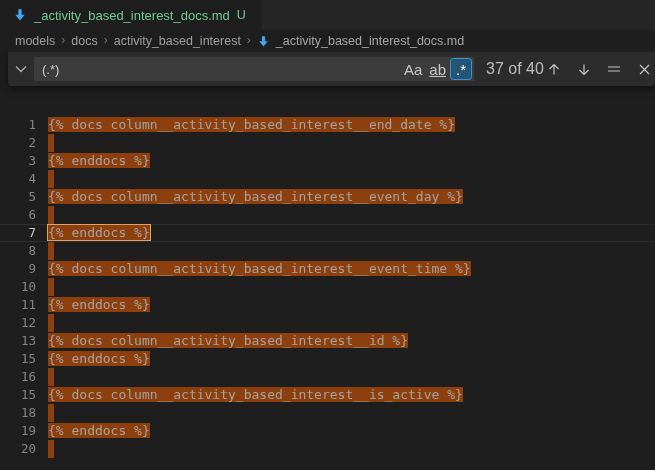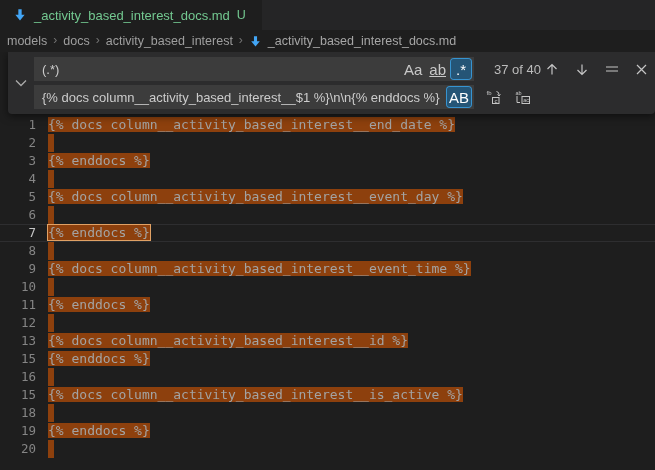--- a/index.html
+++ b/index.html
@@ -20,21 +20,21 @@
   .tab-title { color: #73c991; font-size: 13px; white-space: nowrap; }
   .tab-git { color: #73c991; font-size: 12.5px; margin-left: 7px; }
   .tab-dirty {
     width: 9px; height: 9px; border-radius: 50%;
     background: #e4e4e4; margin-left: 11px;
   }
 
   
   .breadcrumbs {
     height: 22px; background: #1e1e1e;
-    display: flex; align-items: center; padding-left: 7px;
+    display: flex; align-items: center; padding-left: 15px;
     color: #9f9f9f; font-size: 12.5px;
   }
   .crumb { white-space: nowrap; }
   .crumb-sep { color: #737373; font-size: 12px; margin: 0 6px; transform: translateY(-1px); }
   .crumb-file { display: flex; align-items: center; gap: 6px; color: #a6a6a6; }
   .crumb-icon { width: 13px; height: 13px; }
 
   
   .editor { position: relative; height: 418px; background: #1e1e1e; overflow: hidden; }
   .lines { padding-top: 64px; font-family: "DejaVu Sans Mono", monospace; font-size: 13px; }
@@ -82,21 +82,21 @@
     font-size: 15px; color: #c8c8c8; border-radius: 3px; padding: 0 2px;
     cursor: pointer;
   }
   .opt.underlined { text-decoration: underline; }
   .opt.active {
     background: rgba(0, 127, 212, 0.38);
     box-shadow: 0 0 0 1px #3794d1;
     color: #ffffff;
   }
   .match-count {
-    margin-left: 20px; color: #bcbcbc; font-size: 13px; white-space: nowrap;
+    margin-left: 12px; color: #bcbcbc; font-size: 16px; white-space: nowrap;
   }
   .fw-actions {
     margin-left: auto; display: flex; align-items: center;
     gap: 9px; margin-right: 4px;
   }
   .fw-btn {
     width: 21px; height: 21px; flex: none; border-radius: 3px;
     display: flex; align-items: center; justify-content: center;
     color: #c5c5c5; cursor: pointer;
   }
@@ -167,45 +167,20 @@
             </svg>
           </span>
           <span class="fw-btn">
             <svg width="11" height="11" viewBox="0 0 11 11">
               <path d="M1 1 L10 10 M10 1 L1 10" fill="none" stroke="#c5c5c5" stroke-width="1.2"></path>
             </svg>
           </span>
         </div>
       </div>
 
-      <div class="fw-row">
-        <div class="fw-input">
-          <input spellcheck="false" value="{% docs column__activity_based_interest__$1 %}\n\n{% enddocs %}" style="">
-          <span class="opt active">AB</span>
-        </div>
-        <div class="rep-actions">
-          <span class="fw-btn">
-            <svg width="16" height="16" viewBox="0 0 16 16">
-              <text x="0.5" y="6" font-size="6" fill="#c5c5c5" font-family="Liberation Sans, sans-serif">fb</text>
-              <path d="M10.5 2.5 a3 3 0 0 1 2.5 3 l0 0.5" fill="none" stroke="#c5c5c5" stroke-width="1"></path>
-              <path d="M11.6 5.4 L13 7 L14.4 5.4" fill="none" stroke="#c5c5c5" stroke-width="1"></path>
-              <rect x="6.5" y="8.5" width="6.5" height="6" fill="none" stroke="#c5c5c5" stroke-width="1"></rect>
-              <text x="8.4" y="13.6" font-size="6" fill="#c5c5c5" font-family="Liberation Sans, sans-serif">c</text>
-            </svg>
-          </span>
-          <span class="fw-btn">
-            <svg width="16" height="16" viewBox="0 0 16 16">
-              <text x="0.5" y="5.5" font-size="5.5" fill="#c5c5c5" font-family="Liberation Sans, sans-serif">ab</text>
-              <path d="M2 13.5 V7 M2 13.5 H5" fill="none" stroke="#c5c5c5" stroke-width="1"></path>
-              <rect x="7" y="7.5" width="7.5" height="7" fill="none" stroke="#c5c5c5" stroke-width="1"></rect>
-              <text x="8.2" y="13.2" font-size="5.5" fill="#c5c5c5" font-family="Liberation Sans, sans-serif">ac</text>
-            </svg>
-          </span>
-        </div>
-      </div>
     </div>
   </div>
 
   <div class="lines">
       <div class="line">
         <span class="gutter">1</span>
         <span class="content"><span class="m">{% docs column__activity_based_interest__end_date %}</span></span>
       </div>
       <div class="line">
         <span class="gutter">2</span>

